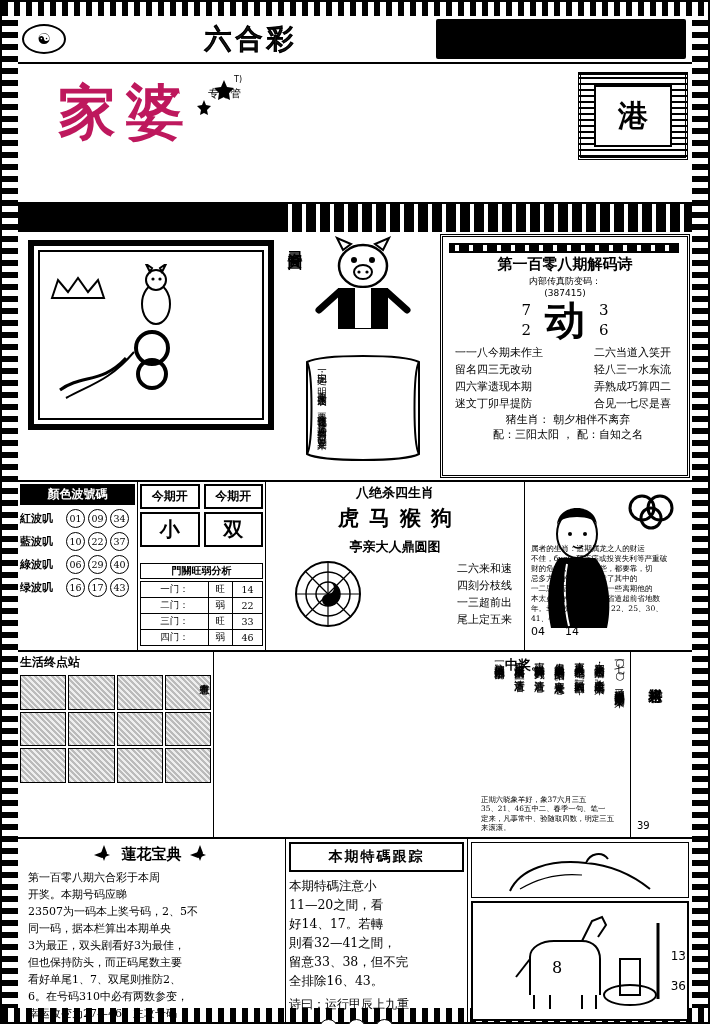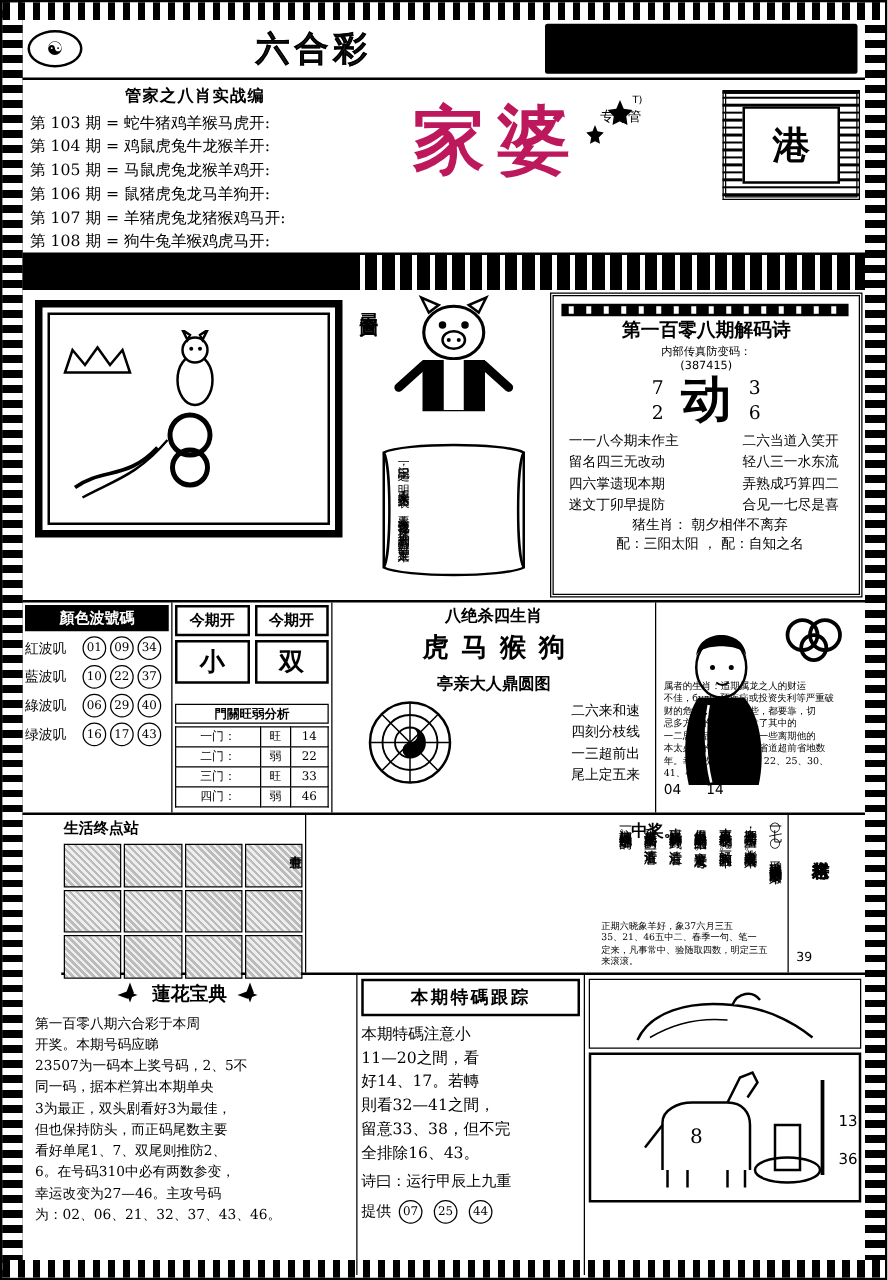--- a/index.html
+++ b/index.html
@@ -207,21 +207,21 @@
   .poem-foot { font-size: 11px; line-height: 15px; font-family: "DejaVu Serif", serif; padding-left: 6px; text-align: center;}
 
   
   .sec3 { display: flex; border-bottom: 2px solid #000; height: 170px; }
   .s3-col1 { width: 120px; border-right: 1px solid #000; padding: 2px; }
   .wave-head {
     text-align: center; font-size: 12px; font-weight: bold; background: #000; color: #fff;
     padding: 2px 0; font-family: "DejaVu Serif", serif;
   }
   .wave-row { display: flex; align-items: center; font-size: 11px; margin-top: 4px; font-family: "DejaVu Serif", serif;}
-  .wave-name { width: 46px; font-weight: normal; }
+  .wave-name { width: 46px; font-weight: bold; }
   .ball {
     width: 19px; height: 19px; border-radius: 50%; border: 1.4px solid #000;
     display: inline-flex; align-items: center; justify-content: center;
     font-size: 9.5px; margin-right: 3px; background: #fff;
   }
   .s3-col2 { width: 128px; border-right: 1px solid #000; padding: 2px; }
   .kq-row { display: flex; gap: 4px; }
   .kq-box {
     flex: 1; border: 2px solid #000; text-align: center; font-size: 12px;
     font-weight: bold; padding: 2px 0; font-family: "DejaVu Serif", serif;
@@ -238,21 +238,21 @@
   .four-xiao { font-size: 13px; font-weight: bold; text-align: center; font-family: "DejaVu Serif", serif;}
   .xiao-row { display: flex; justify-content: center; gap: 10px; font-size: 21px; font-weight: bold; font-family: "DejaVu Serif", serif; margin-top: 2px;}
   .bagua-title { text-align:center; font-size: 13px; font-weight: bold; margin-top: 6px; font-family:"DejaVu Serif", serif;}
   .bagua-area { position: relative; height: 74px; }
   .bagua { position: absolute; left: 20px; top: 2px; }
   .ji-nums { position: absolute; right: 10px; top: 4px; font-size: 11px; line-height: 17px; font-family:"DejaVu Serif", serif;}
   .s3-col4 { width: 168px; border-left: 1px solid #000; position: relative; }
   .lady { position: absolute; left: 6px; top: 18px; }
 
   
-  .sec4 { display: flex; border-bottom: 2px solid #000; height: 128px; margin-left: 31px; }
+  .sec4 { display: flex; border-bottom: 2px solid #000; height: 187px; }
   .s4a { width: 196px; padding: 2px; border-right: 1px solid #000; position: relative;}
   .s4a-head { font-size: 12px; font-weight: bold; font-family:"DejaVu Serif", serif;}
   .photo-grid { display: grid; grid-template-columns: repeat(4, 1fr); grid-template-rows: repeat(3, 1fr); gap: 2px; height: 108px; margin-top: 4px;}
   .photo-cell { border: 1px solid #000; background: repeating-linear-gradient(45deg,#bbb 0 2px,#eee 2px 4px); }
   .s4a-side { position: absolute; right: 2px; top: 24px; writing-mode: vertical-rl; font-size: 10px; font-family:"DejaVu Serif", serif;}
   .s4b { flex: 1; padding: 3px; position: relative; }
   .cols-vert { display: flex; flex-direction: row-reverse; gap: 5px; height: 150px; }
   .cvt { writing-mode: vertical-rl; font-size: 10.5px; line-height: 15px; font-family:"DejaVu Serif", serif; letter-spacing: 0.5px;}
   .zhongjiang { position: absolute; right: 86px; top: 4px; font-size: 13px; font-weight: bold; font-family:"DejaVu Serif", serif;}
   .s4c { width: 62px; border-left: 1px solid #000; position: relative;}
@@ -291,29 +291,20 @@
       <div class="banner-title">六合彩</div>
       <div class="banner-black"></div>
       <svg class="banner-curves" viewBox="0 0 240 44">
         <path d="M4 30 C40 4, 90 4, 120 26 C150 44, 200 40, 236 14" stroke="#000" fill="none" stroke-width="2"></path>
         <path d="M10 40 C50 18, 96 16, 128 34" stroke="#000" fill="none" stroke-width="1.2"></path>
         <circle cx="205" cy="24" r="9" stroke="#000" fill="none" stroke-width="2"></circle>
       </svg>
     </div>
 
     <div class="top-sec">
-      <div class="zodiac-list">
-        <div class="zodiac-head">管家之八肖实战编</div>
-        <div class="zodiac-row">第 103 期 = 蛇牛猪鸡羊猴马虎开:</div>
-        <div class="zodiac-row">第 104 期 = 鸡鼠虎兔牛龙猴羊开:</div>
-        <div class="zodiac-row">第 105 期 = 马鼠虎兔龙猴羊鸡开:</div>
-        <div class="zodiac-row">第 106 期 = 鼠猪虎兔龙马羊狗开:</div>
-        <div class="zodiac-row">第 107 期 = 羊猪虎兔龙猪猴鸡马开:</div>
-        <div class="zodiac-row">第 108 期 = 狗牛兔羊猴鸡虎马开:</div>
-      </div>
       <div class="big-brand">
         <div class="brand-text">家婆</div>
         <div class="brand-sub">专专管</div>
         <svg style="position:absolute;left:10px;top:6px;" width="230" height="60">
           <path d="M196 10 l3 7 7 1 -5 5 1 7 -6 -3 -6 3 1 -7 -5 -5 7 -1z" fill="#000"></path>
           <path d="M176 30 l2 5 5 1 -4 4 1 5 -4 -2 -4 2 1 -5 -4 -4 5 -1z" fill="#000"></path>
           <text x="206" y="12" font-size="8">T)</text>
         </svg>
         <div class="gang-box">
           <div class="gang-inner">港</div>

